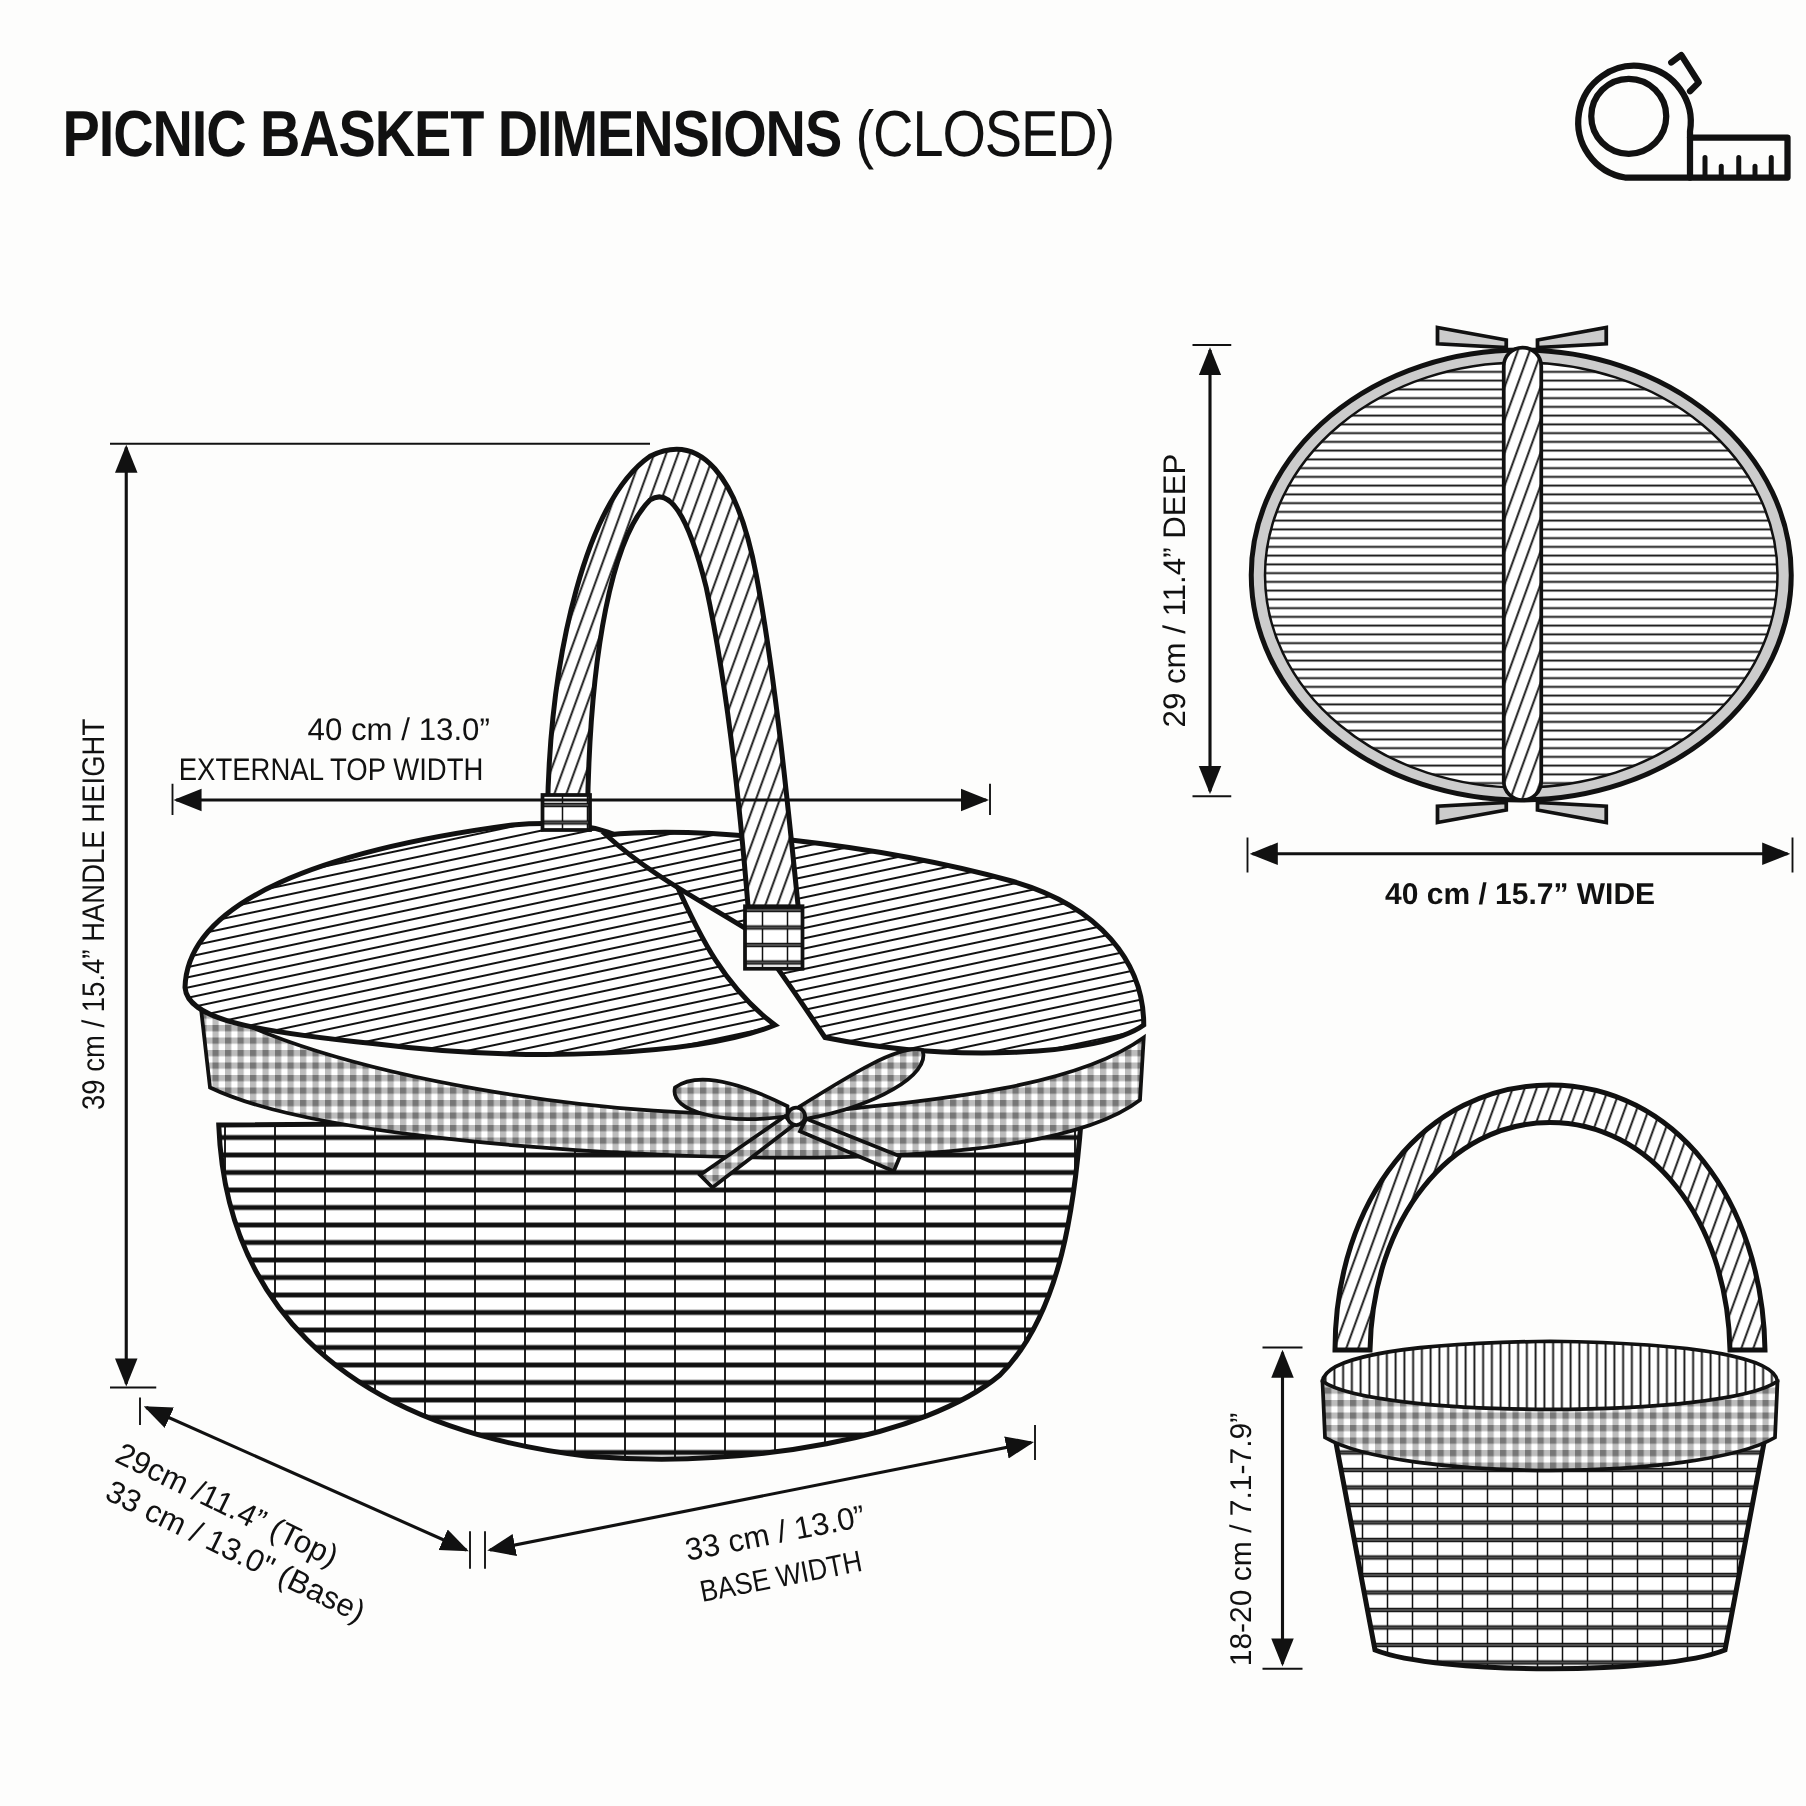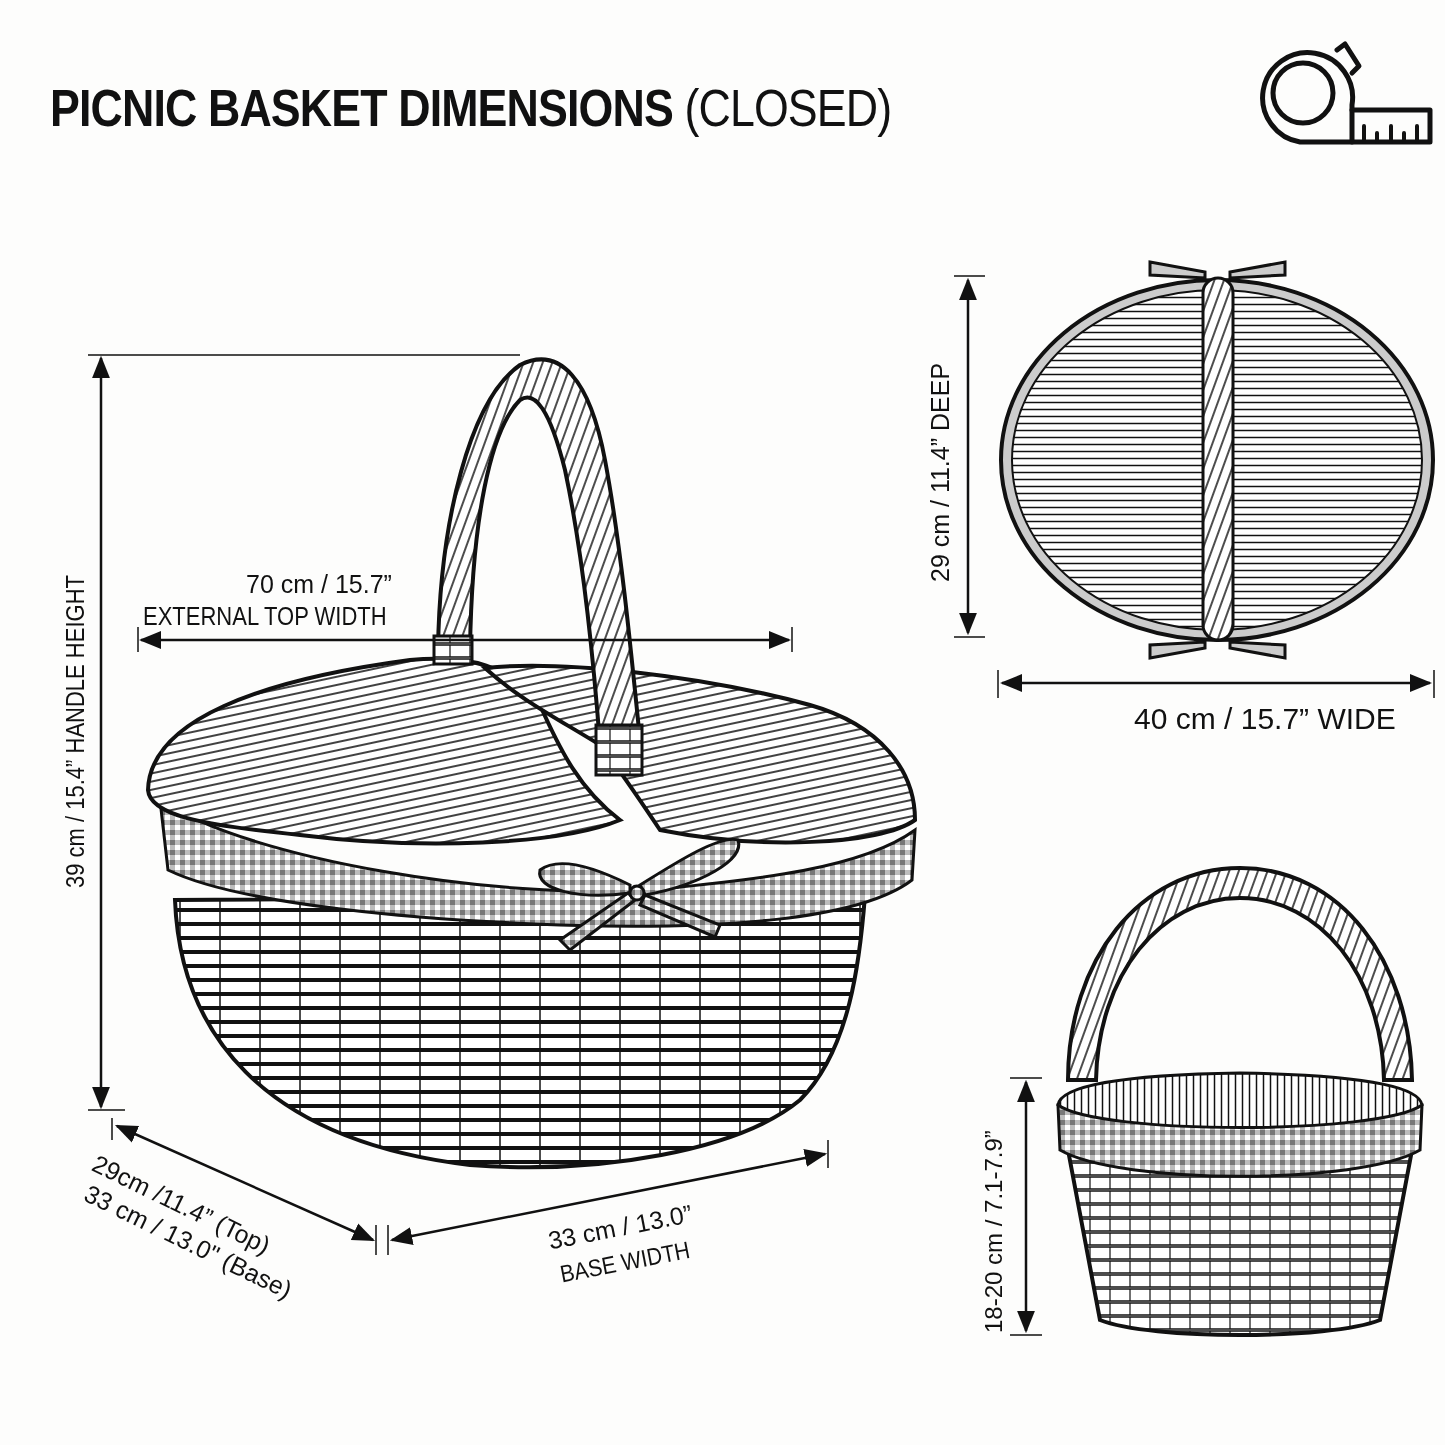--- a/index.html
+++ b/index.html
@@ -140,23 +140,23 @@
     <path d="M1058,1105 C1060,1090 1100,1075 1240,1073 C1380,1075 1420,1090 1422,1105 C1380,1135 1100,1135 1058,1105 Z" fill="url(#vertStripe)" stroke="#111" stroke-width="3"></path>
   </g>
   <g stroke="#111" stroke-width="2.5" fill="none">
     <line x1="1010" y1="1078" x2="1042" y2="1078" stroke-width="1.5"></line>
     <line x1="1010" y1="1335" x2="1042" y2="1335" stroke-width="1.5"></line>
     <line x1="1026" y1="1082" x2="1026" y2="1331" marker-start="url(#arr)" marker-end="url(#arr)"></line>
   </g>
 </svg>
 
 <div class="lbl" style="left:62px; top:888px; transform: rotate(-90deg) scaleX(0.88); transform-origin:left top; font-size:25px;">39 cm / 15.4” HANDLE HEIGHT</div>
-<div class="lbl" style="left:246px; top:571px; font-size:25px;">70 cm / 15.7”</div>
+<div class="lbl" style="left:246px; top:571px; font-size:25px;">40 cm / 13.0”</div>
 <div class="lbl cond" style="left:143px; top:603px; font-size:25px; transform: scaleX(0.88);">EXTERNAL TOP WIDTH</div>
 <div class="lbl" style="left:100px; top:1150px; font-size:25px; transform: rotate(26deg); transform-origin:left top;">29cm /11.4” (Top)</div>
 <div class="lbl" style="left:92px; top:1180px; font-size:25px; transform: rotate(26deg); transform-origin:left top;">33 cm / 13.0" (Base)</div>
 <div class="lbl" style="left:546px; top:1228px; font-size:25px; transform: rotate(-11deg); transform-origin:left top;">33 cm / 13.0”</div>
 <div class="lbl cond" style="left:558px; top:1262px; font-size:24px; transform: rotate(-11deg) scaleX(0.88);">BASE WIDTH</div>
 
 <div class="lbl" style="left:927px; top:582px; font-size:25px; transform: rotate(-90deg); transform-origin:left top;">29 cm / 11.4” DEEP</div>
-<div class="lbl" style="left:1134px; top:703px; font-size:30px;">40 cm / 15.7” WIDE</div>
+<div class="lbl" style="left:1108px; top:703px; font-size:24px;font-weight:bold;">40 cm / 15.7” WIDE</div>
 
 <div class="lbl" style="left:981px; top:1333px; font-size:24px; transform: rotate(-90deg); transform-origin:left top;">18-20 cm / 7.1-7.9”</div>
 
 </body></html>

